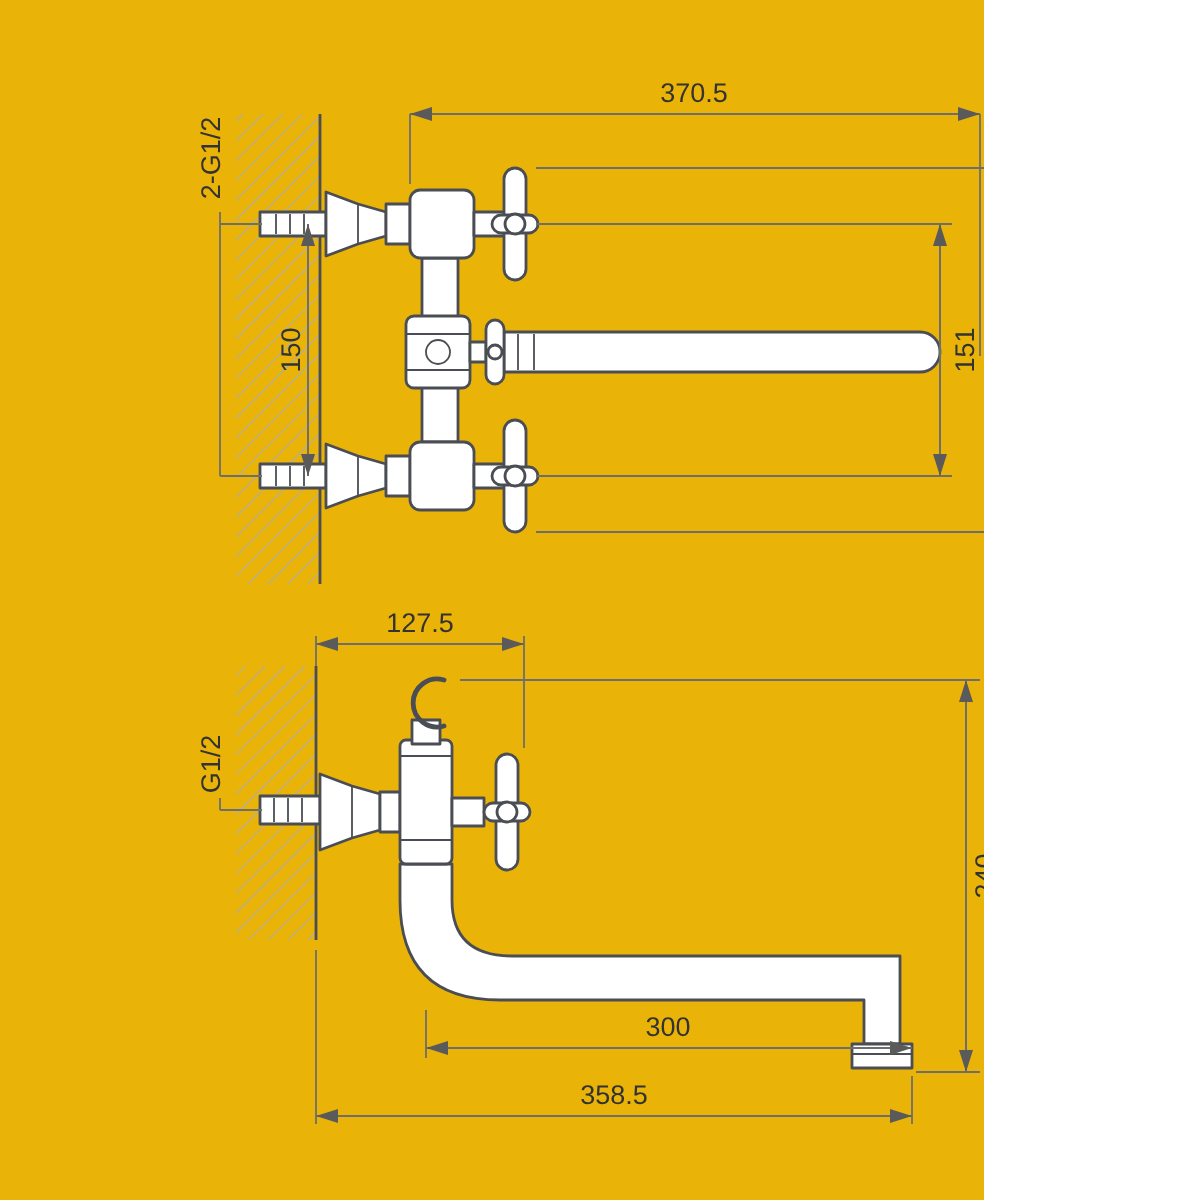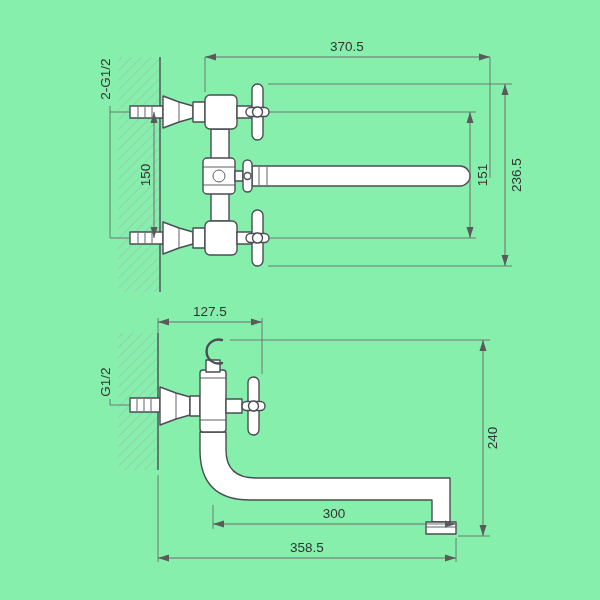--- a/index.html
+++ b/index.html
@@ -1,16 +1,16 @@
 <!DOCTYPE html>
 <html><head>
 <meta charset="utf-8">
 <style>
   html,body{margin:0;padding:0;background:#ffffff;}
-  .canvas{width:600px;height:600px;background:#86efac;overflow:hidden;}
+  .canvas{width:492px;height:600px;background:#eab308;overflow:hidden;}
   svg{display:block;}
   .wall{fill:url(#hatch);stroke:none;}
   .part{stroke:#4a4e54;stroke-width:1.4;fill:#ffffff;stroke-linejoin:round;}
   .pthin{stroke:#4a4e54;stroke-width:0.9;fill:none;}
   .hook{stroke:#4a4e54;stroke-width:2.4;fill:none;stroke-linecap:round;}
   .dim{stroke:#6e6e6e;stroke-width:1;fill:none;}
   .ext{stroke:#6e6e6e;stroke-width:0.9;fill:none;}
   .dimtext{font-family:"Liberation Sans", sans-serif;font-size:13.5px;fill:#333333;}
 </style>
 </head>

